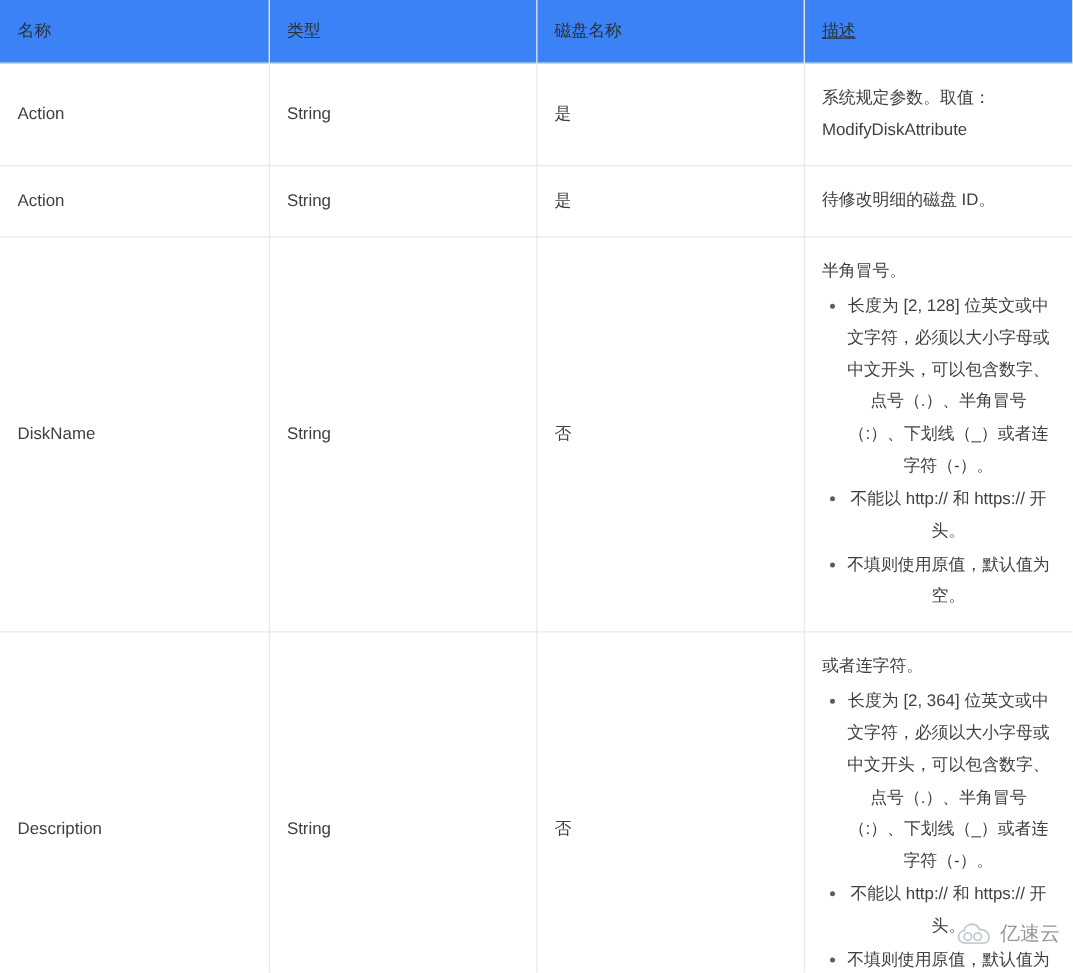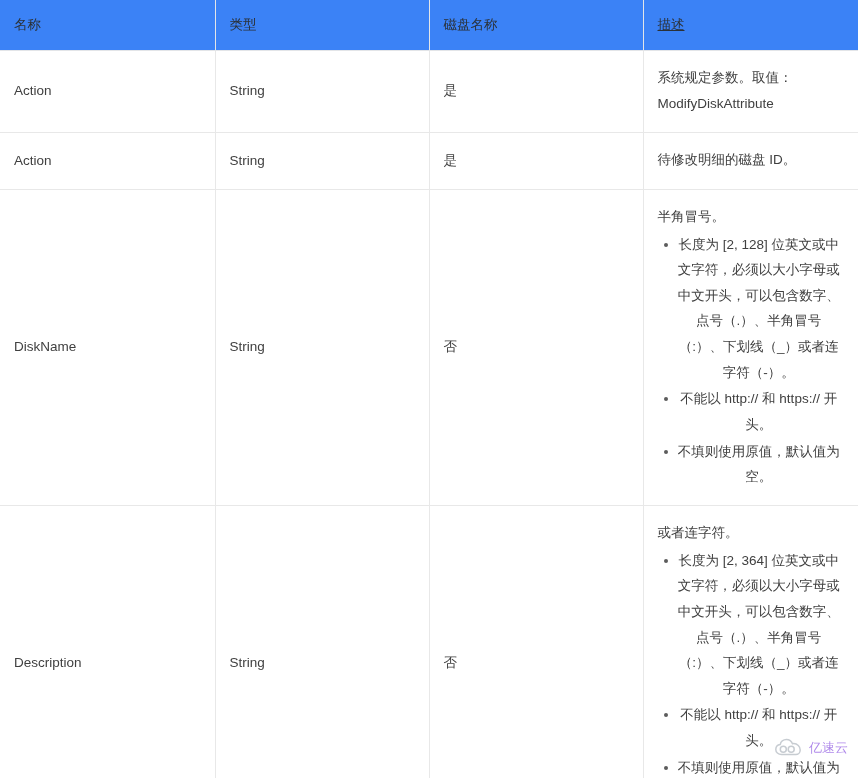--- a/index.html
+++ b/index.html
@@ -88,22 +88,22 @@
     position: absolute;
     right: 10px;
     bottom: 20px;
     display: flex;
     align-items: center;
     gap: 5px;
     opacity: 0.55;
     pointer-events: none;
   }
   .watermark .wm-text {
-    font-size: 13px;
-    color: #6d28d9;
+    font-size: 16px;
+    color: #404040;
     letter-spacing: 0px;
     font-family: Liberation Sans, sans-serif;
   }
   .watermark svg { display: block; }
 </style>
 </head>
 <body>
 
 <table class="api-params">
   <colgroup>

